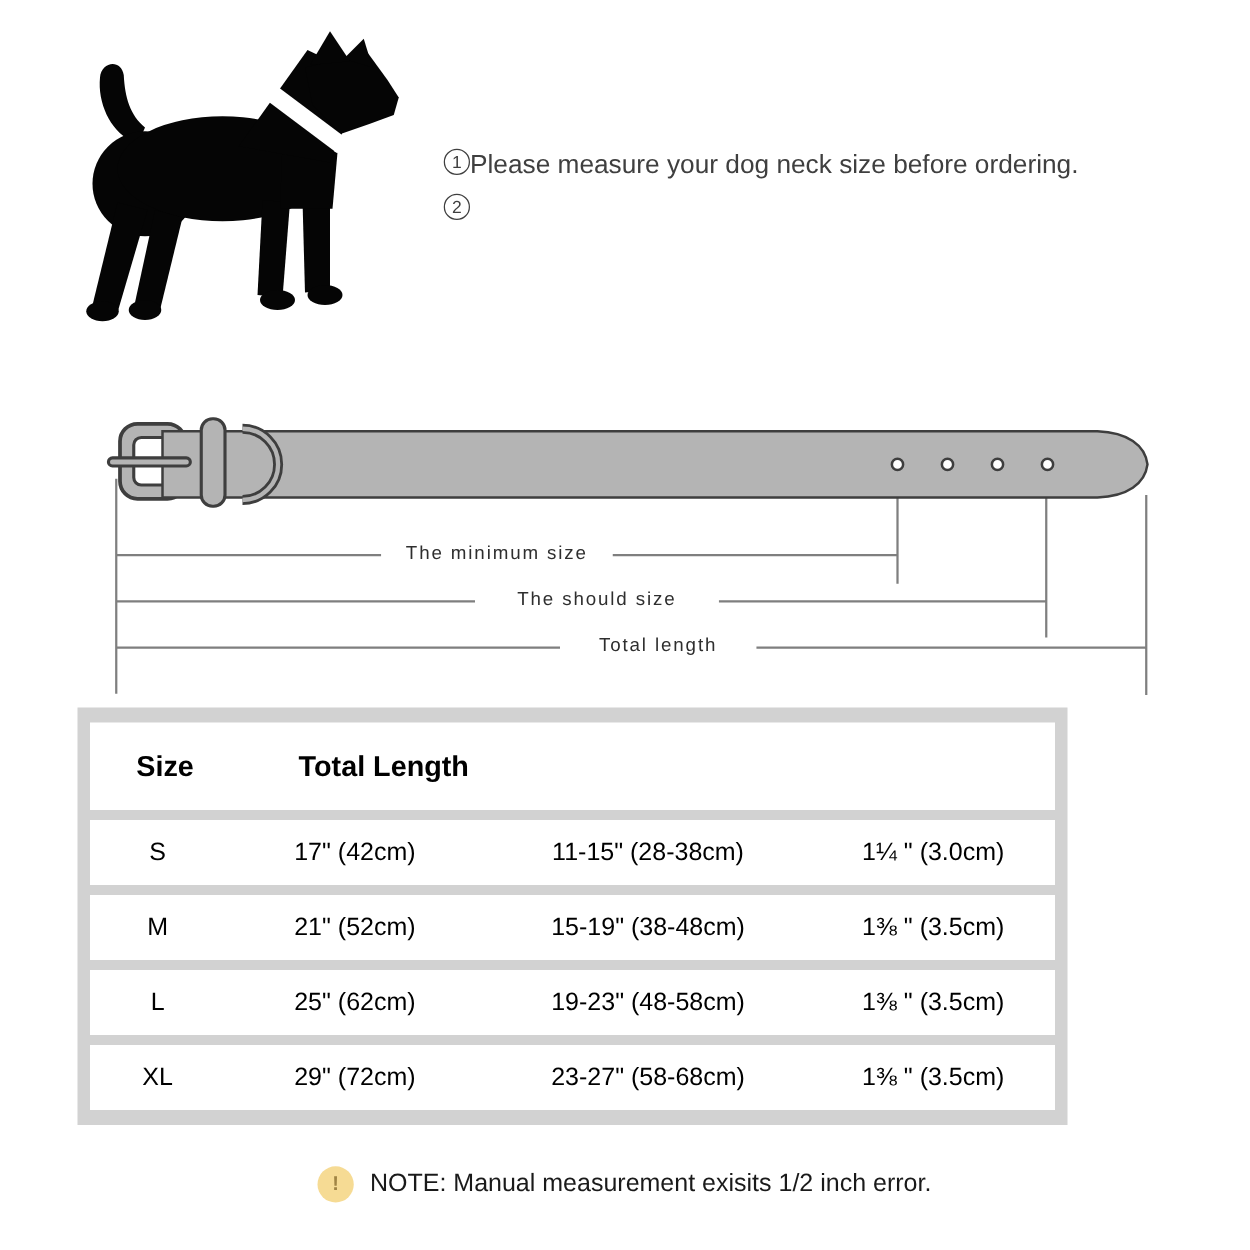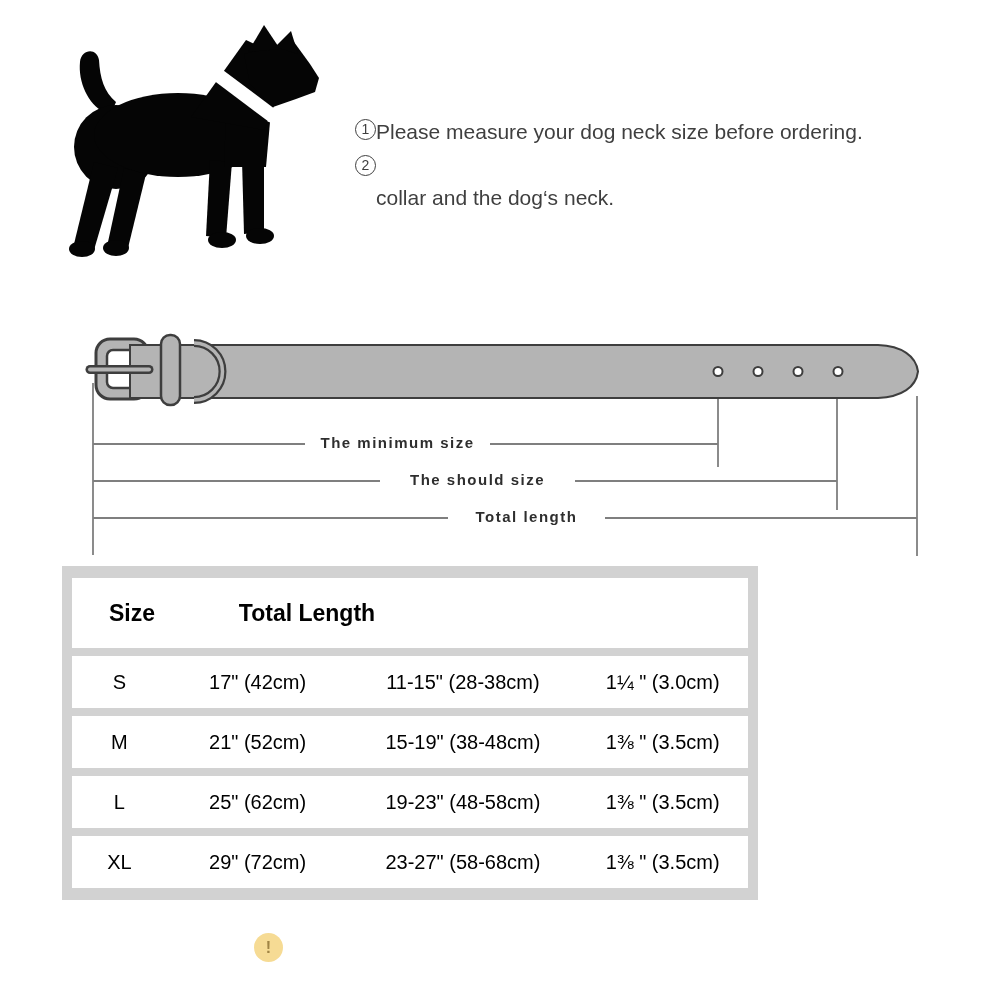--- a/index.html
+++ b/index.html
@@ -20,30 +20,30 @@
   .circ-num {
     flex:0 0 auto; width:21px; height:21px; box-sizing:border-box;
     border:1.5px solid #3f3f3f; border-radius:50%;
     font-size:14px; line-height:18px; text-align:center; margin-top:2px;
   }
   .inst-text { line-height:30px; }
 
   
   .collar-svg { position:absolute; left:60px; top:330px; }
   .m-label {
-    position:absolute; font-size:15px; font-weight:bold; letter-spacing:1.5px;
+    position:absolute; font-size:15px; font-weight:normal; letter-spacing:1.5px;
     color:#2e2e2e; text-align:center; white-space:nowrap; background:#fff;
   }
   .m-label-min   { left:305px; top:434px; width:185px; }
   .m-label-max   { left:380px; top:471px; width:195px; }
   .m-label-total { left:448px; top:508px; width:157px; }
 
   
   .size-table {
-    position:absolute; left:62px; top:566px; width:696px; height:334px;
+    position:absolute; left:62px; top:566px; width:792px; height:334px;
     background:#d2d2d2; box-sizing:border-box; padding:12px 10px;
   }
   .thead {
     height:70px; background:#ffffff; display:flex; align-items:center;
     font-weight:bold; font-size:23px; color:#000;
   }
   .trow {
     height:52px; margin-top:8px; background:#ffffff; display:flex; align-items:center;
     font-size:20px; color:#000;
   }
@@ -89,21 +89,20 @@
   </svg>
 
   <div class="inst inst-1">
     <span class="circ-num">1</span>
     <span class="inst-text">Please measure your dog neck size before ordering.</span>
   </div>
   <div class="inst inst-2">
     <span class="circ-num">2</span>
     <span class="inst-text">
       <br>
-      <span>collar and the dog‘s neck.</span>
     </span>
   </div>
 
   <svg class="collar-svg" width="880" height="245" viewBox="0 0 880 245">
 
     <g stroke="#7f7f7f" stroke-width="1.8" fill="none">
       <path d="M 33,53 V 225"></path>
       <path d="M 33,114 H 245 M 430,114 H 658 M 658,68 V 137"></path>
       <path d="M 33,151 H 320 M 515,151 H 777 M 777,68 V 180"></path>
       <path d="M 33,188 H 388 M 545,188 H 857 M 857,66 V 226"></path>
@@ -160,15 +159,16 @@
     <div class="trow">
       <div class="c1">XL</div>
       <div class="c2">29" (72cm)</div>
       <div class="c3">23-27" (58-68cm)</div>
       <div class="c4">1⅜ " (3.5cm)</div>
     </div>
   </div>
 
   <div class="note">
     <div class="note-icon">!</div>
+    <div class="note-text">NOTE: Manual measurement exisits 1/2 inch error.</div>
   </div>
 
 </div>
 
 </body></html>

